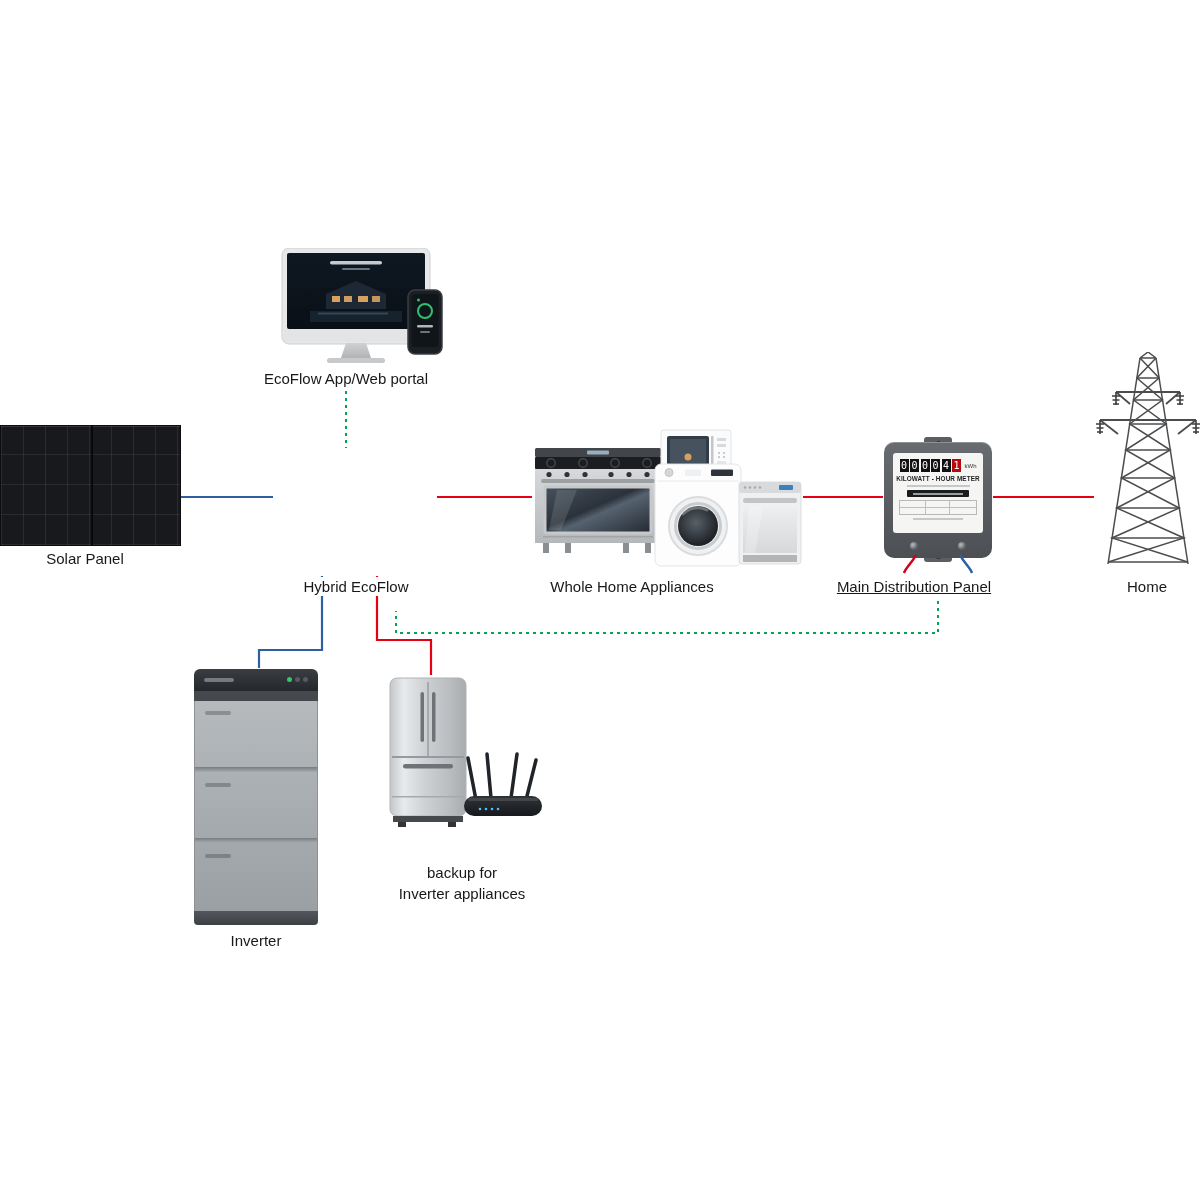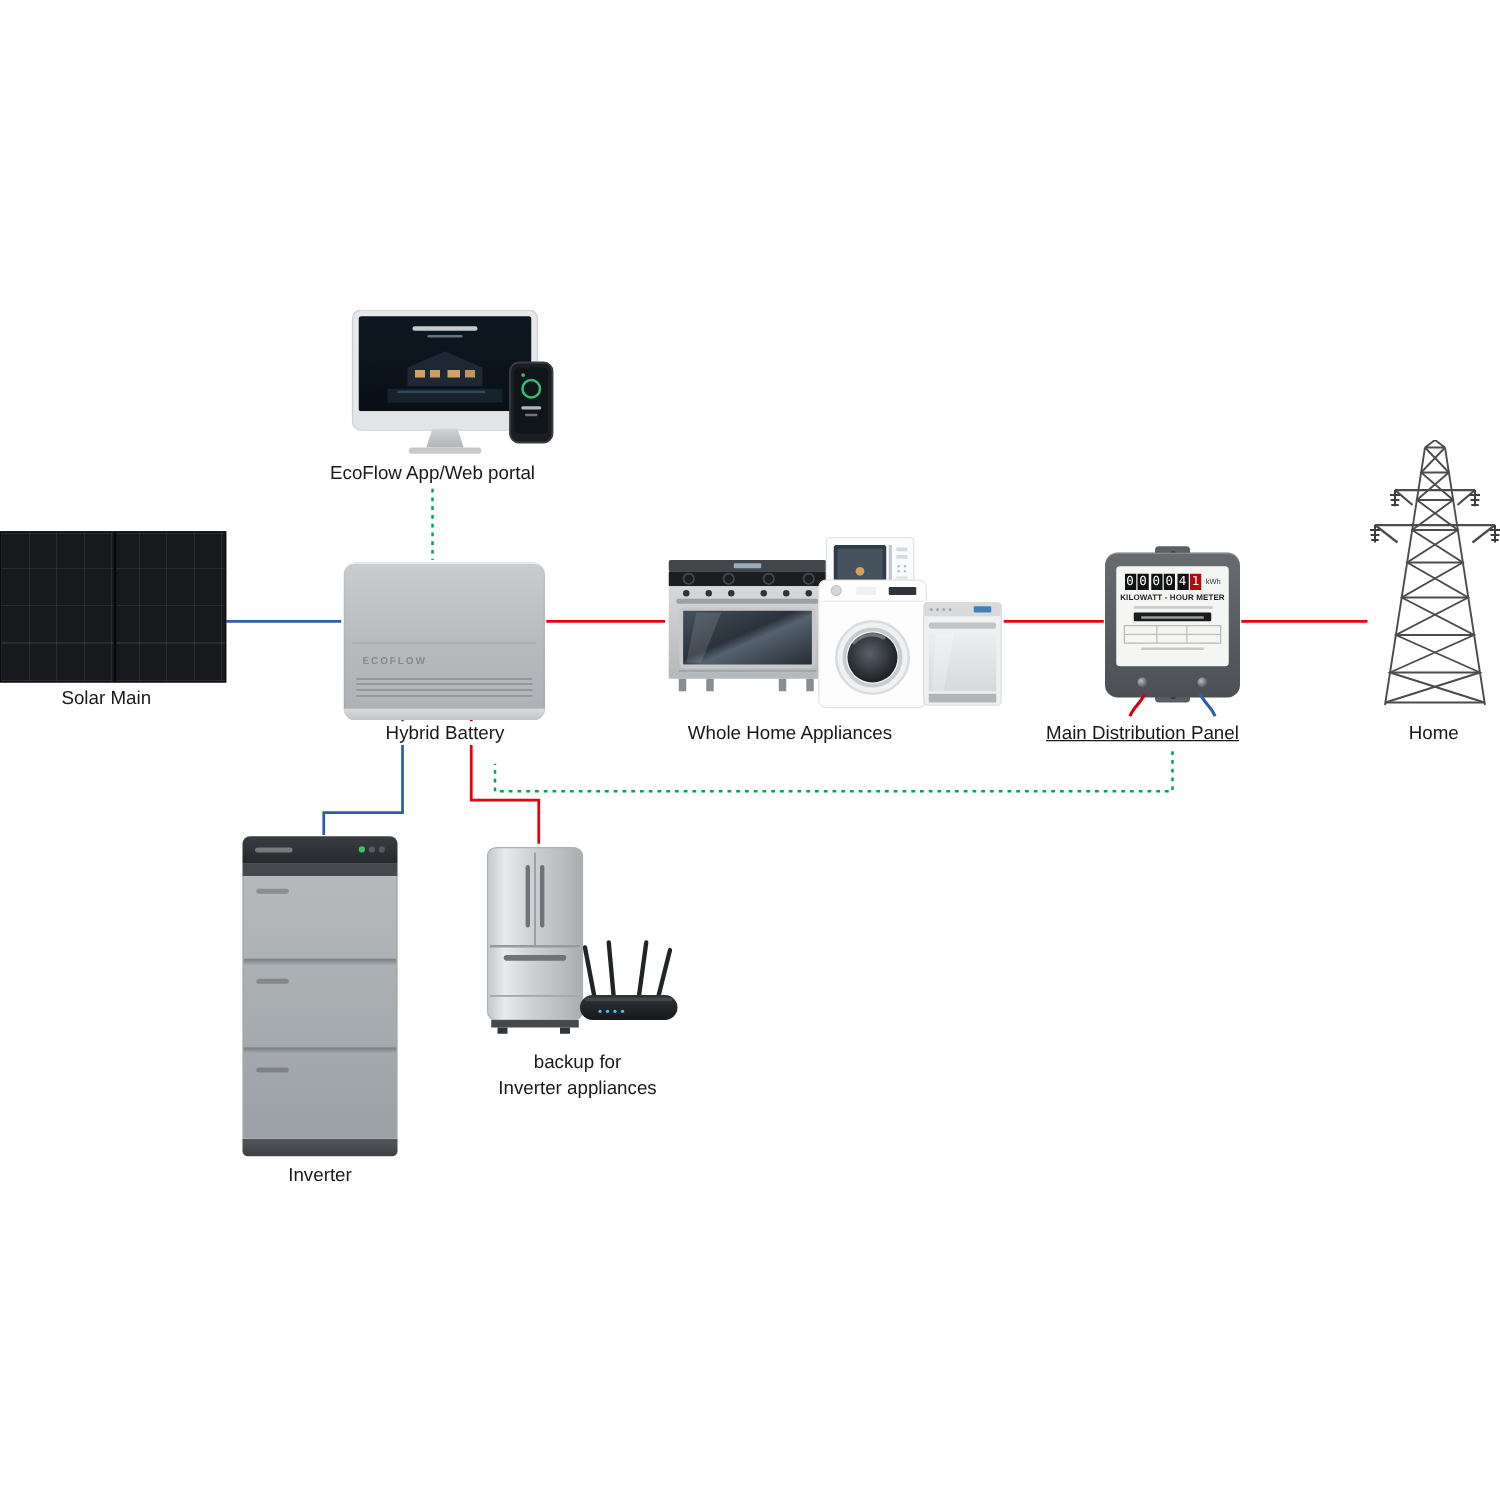--- a/index.html
+++ b/index.html
@@ -165,26 +165,20 @@
     <g>
       <rect x="138" y="42" width="34" height="64" rx="7" fill="#1b1e22" stroke="#3a3e43" stroke-width="1.5"></rect>
       <rect x="141.5" y="46" width="27" height="53" rx="4" fill="#10151a"></rect>
       <circle cx="155" cy="63" r="7" fill="none" stroke="#2fbf71" stroke-width="2"></circle>
       <circle cx="148.5" cy="52" r="1.5" fill="#2fbf71"></circle>
       <rect x="147" y="77" width="16" height="2.5" rx="1.25" fill="#cfd3d6" opacity=".85"></rect>
       <rect x="150" y="83" width="10" height="2" rx="1" fill="#7d868d" opacity=".85"></rect>
     </g>
   </svg>
 
-  <div class="inverter">
-    <div class="inv-logo">ECOFLOW</div>
-    <div class="inv-seam"></div>
-    <div class="inv-vents"></div>
-    <div class="inv-foot"></div>
-  </div>
 
   <svg class="appliances-svg" width="270" height="140" viewBox="0 0 270 140">
     <defs>
       <linearGradient id="gSteel" x1="0" y1="0" x2="0" y2="1">
         <stop offset="0" stop-color="#d6d8da"></stop>
           <stop offset="1" stop-color="#b5b8ba"></stop>
       </linearGradient>
       <linearGradient id="gSteelLight" x1="0" y1="0" x2="0" y2="1">
         <stop offset="0" stop-color="#eceeef"></stop>
           <stop offset="1" stop-color="#d6d8da"></stop>
@@ -398,25 +392,25 @@
       <rect x="82" y="122" width="70" height="3" rx="1.5" fill="#4a4e53" opacity=".8"></rect>
       <g fill="#49c0ff">
         <circle cx="94" cy="133" r="1.3"></circle>
           <circle cx="100" cy="133" r="1.3"></circle>
         <circle cx="106" cy="133" r="1.3"></circle>
           <circle cx="112" cy="133" r="1.3"></circle>
       </g>
     </g>
   </svg>
 
-  <div class="node-label" style="left:85px;top:549px;">Solar Main</div>
+  <div class="node-label" style="left:85px;top:549px;">Solar Panel</div>
   <div class="node-label" style="left:346px;top:369px;text-align:right;">EcoFlow App/Web portal</div>
-  <div class="node-label" style="left:356px;top:577px;">Hybrid Battery</div>
+  <div class="node-label" style="left:356px;top:577px;">Hybrid EcoFlow</div>
   <div class="node-label" style="left:632px;top:577px;">Whole Home Appliances</div>
   <div class="node-label" style="left:914px;top:577px;text-decoration:underline;">Main Distribution Panel</div>
   <div class="node-label" style="left:1147px;top:577px;">Home</div>
   <div class="node-label" style="left:256px;top:931px;">Inverter</div>
-  <div class="backup-label" style="left:462px;top:839px;">
+  <div class="backup-label" style="left:462px;top:862px;">
     <div>backup for</div>
     <div>Inverter appliances</div>
   </div>
 
 </div>
 
 </body></html>

